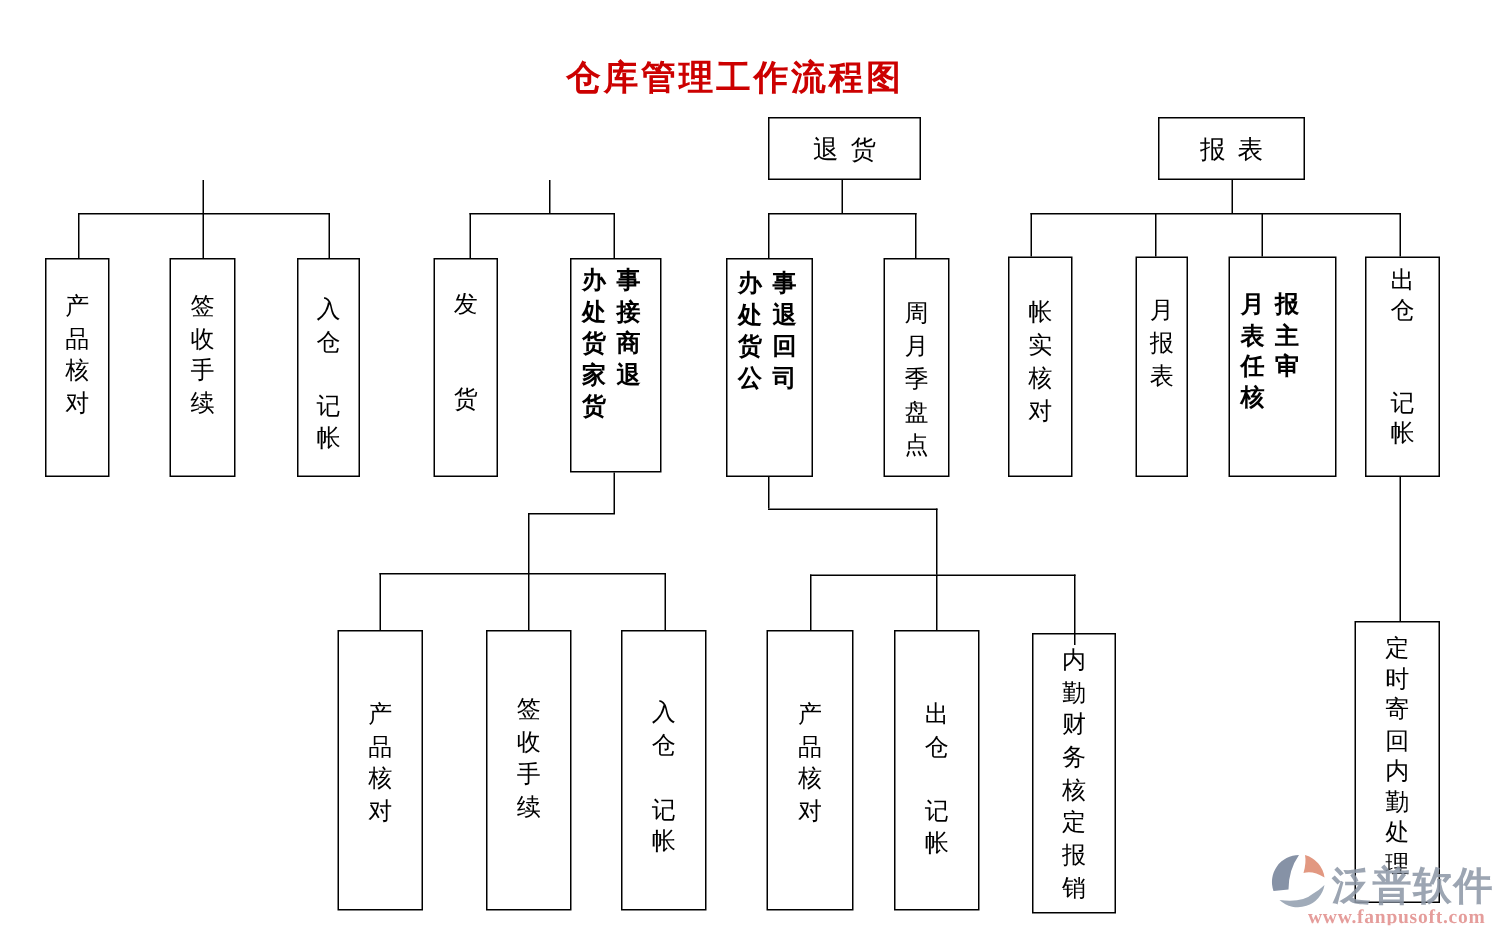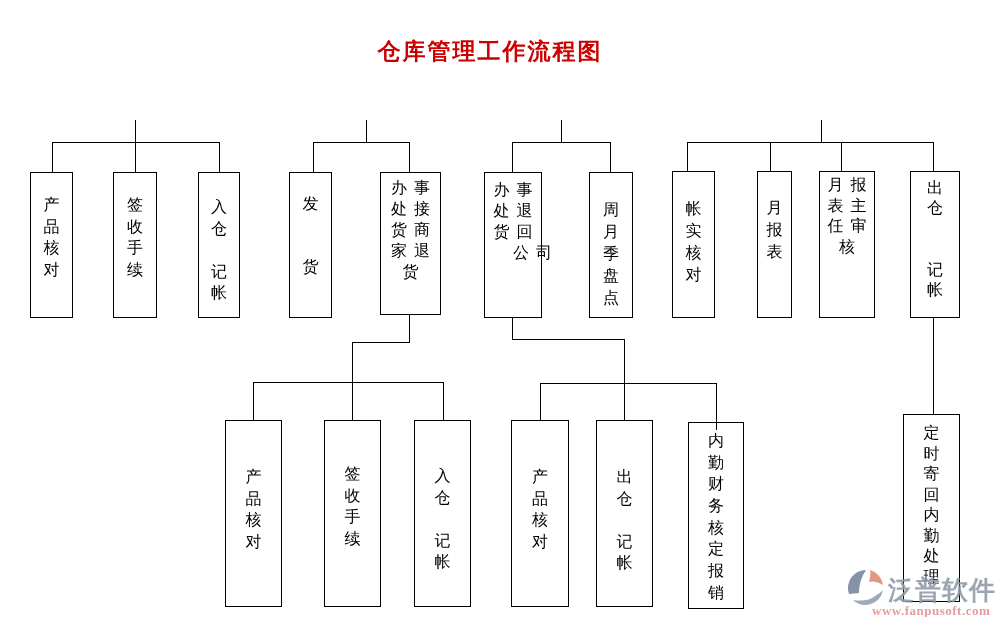--- a/index.html
+++ b/index.html
@@ -6,37 +6,39 @@
   #canvas{position:relative;width:996px;height:617px;background:#ffffff;overflow:hidden;
           font-family:"Liberation Serif","DejaVu Serif",serif;color:#000;}
   .page-title{position:absolute;top:36px;left:-8px;width:100%;text-align:center;
               font-size:23px;font-weight:bold;letter-spacing:2px;}
   #diagram-layer{position:absolute;left:0;top:0;width:100%;height:100%;z-index:1;}
   .node{position:absolute;border:1px solid #000;background:#fff;box-sizing:border-box;
         font-size:16px;}
   .node.hbox{display:flex;align-items:center;justify-content:center;
              font-size:17px;letter-spacing:8px;text-indent:8px;}
   .vl{text-align:center;white-space:nowrap;}
-  .vl.pair{text-align:center;padding-left:7px;letter-spacing:7px;}
+  .vl.pair{text-align:left;padding-left:7px;letter-spacing:7px;font-weight:bold;}
   .seg{position:absolute;background:#000;}
   .watermark{position:absolute;left:846px;top:568px;z-index:5;opacity:.88;}
   .wm-row{display:flex;align-items:flex-end;}
   .wm-brand{font-size:26px;font-weight:bold;letter-spacing:1px;white-space:nowrap;}
   .wm-url{font-size:13px;font-weight:bold;letter-spacing:.5px;margin-top:-5px;
           padding-left:26px;white-space:nowrap;}
   .wm-icon{width:40px;height:40px;flex:0 0 40px;margin-right:2px;}
 </style>
 </head>
 <body>
 
 <div id="canvas">
 
   <div class="page-title" style="color: rgb(204, 0, 0);">仓库管理工作流程图</div>
 
   <div id="diagram-layer">
+      <div class="node hbox" style="left: 512px; top: 78px; width: 102px; height: 42px; border-color: rgb(0, 0, 0); color: rgb(0, 0, 0);">退货</div>
+      <div class="node hbox" style="left: 772px; top: 78px; width: 98px; height: 42px; border-color: rgb(0, 0, 0); color: rgb(0, 0, 0);">报表</div>
       <div class="node" style="left: 30px; top: 172px; width: 43px; height: 146px; border-color: rgb(0, 0, 0); color: rgb(0, 0, 0); padding-top: 21px;">
         <div class="vl" style="height: 21.5px; line-height: 21.5px;">产</div>
         <div class="vl" style="height: 21.5px; line-height: 21.5px;">品</div>
         <div class="vl" style="height: 21.5px; line-height: 21.5px;">核</div>
         <div class="vl" style="height: 21.5px; line-height: 21.5px;">对</div>
       </div>
       <div class="node" style="left: 113px; top: 172px; width: 44px; height: 146px; border-color: rgb(0, 0, 0); color: rgb(0, 0, 0); padding-top: 21px;">
         <div class="vl" style="height: 21.5px; line-height: 21.5px;">签</div>
         <div class="vl" style="height: 21.5px; line-height: 21.5px;">收</div>
         <div class="vl" style="height: 21.5px; line-height: 21.5px;">手</div>
@@ -59,41 +61,41 @@
         <div class="vl pair" style="height: 21px; line-height: 21px;">办事</div>
         <div class="vl pair" style="height: 21px; line-height: 21px;">处接</div>
         <div class="vl pair" style="height: 21px; line-height: 21px;">货商</div>
         <div class="vl pair" style="height: 21px; line-height: 21px;">家退</div>
         <div class="vl pair" style="height: 21px; line-height: 21px;">货</div>
       </div>
       <div class="node" style="left: 484px; top: 172px; width: 58px; height: 146px; border-color: rgb(0, 0, 0); color: rgb(0, 0, 0); padding-top: 6px;">
         <div class="vl pair" style="height: 21px; line-height: 21px;">办事</div>
         <div class="vl pair" style="height: 21px; line-height: 21px;">处退</div>
         <div class="vl pair" style="height: 21px; line-height: 21px;">货回</div>
-        <div class="vl pair" style="height: 21px; line-height: 21px; margin-left: 21px;">公司</div>
+        <div class="vl pair" style="height: 21px; line-height: 21px;">公司</div>
       </div>
       <div class="node" style="left: 589px; top: 172px; width: 44px; height: 146px; border-color: rgb(0, 0, 0); color: rgb(0, 0, 0); padding-top: 26px;">
         <div class="vl" style="height: 22px; line-height: 22px;">周</div>
         <div class="vl" style="height: 22px; line-height: 22px;">月</div>
         <div class="vl" style="height: 22px; line-height: 22px;">季</div>
         <div class="vl" style="height: 22px; line-height: 22px;">盘</div>
         <div class="vl" style="height: 22px; line-height: 22px;">点</div>
       </div>
       <div class="node" style="left: 672px; top: 171px; width: 43px; height: 147px; border-color: rgb(0, 0, 0); color: rgb(0, 0, 0); padding-top: 26px;">
         <div class="vl" style="height: 22px; line-height: 22px;">帐</div>
         <div class="vl" style="height: 22px; line-height: 22px;">实</div>
         <div class="vl" style="height: 22px; line-height: 22px;">核</div>
         <div class="vl" style="height: 22px; line-height: 22px;">对</div>
       </div>
       <div class="node" style="left: 757px; top: 171px; width: 35px; height: 147px; border-color: rgb(0, 0, 0); color: rgb(0, 0, 0); padding-top: 25px;">
         <div class="vl" style="height: 22px; line-height: 22px;">月</div>
         <div class="vl" style="height: 22px; line-height: 22px;">报</div>
         <div class="vl" style="height: 22px; line-height: 22px;">表</div>
       </div>
-      <div class="node" style="left: 819px; top: 171px; width: 56px; height: 147px; border-color: rgb(0, 0, 0); color: rgb(0, 0, 0); padding-top: 3px;">
+      <div class="node" style="left: 819px; top: 171px; width: 72px; height: 147px; border-color: rgb(0, 0, 0); color: rgb(0, 0, 0); padding-top: 22px;">
         <div class="vl pair" style="height: 20.7px; line-height: 20.7px;">月报</div>
         <div class="vl pair" style="height: 20.7px; line-height: 20.7px;">表主</div>
         <div class="vl pair" style="height: 20.7px; line-height: 20.7px;">任审</div>
         <div class="vl pair" style="height: 20.7px; line-height: 20.7px;">核</div>
       </div>
       <div class="node" style="left: 910px; top: 171px; width: 50px; height: 147px; border-color: rgb(0, 0, 0); color: rgb(0, 0, 0); padding-top: 6px;">
         <div class="vl" style="height: 20.4px; line-height: 20.4px;">出</div>
         <div class="vl" style="height: 20.4px; line-height: 20.4px;">仓</div>
         <div class="vl" style="height: 20.4px; line-height: 20.4px;"></div>
         <div class="vl" style="height: 20.4px; line-height: 20.4px;"></div>

